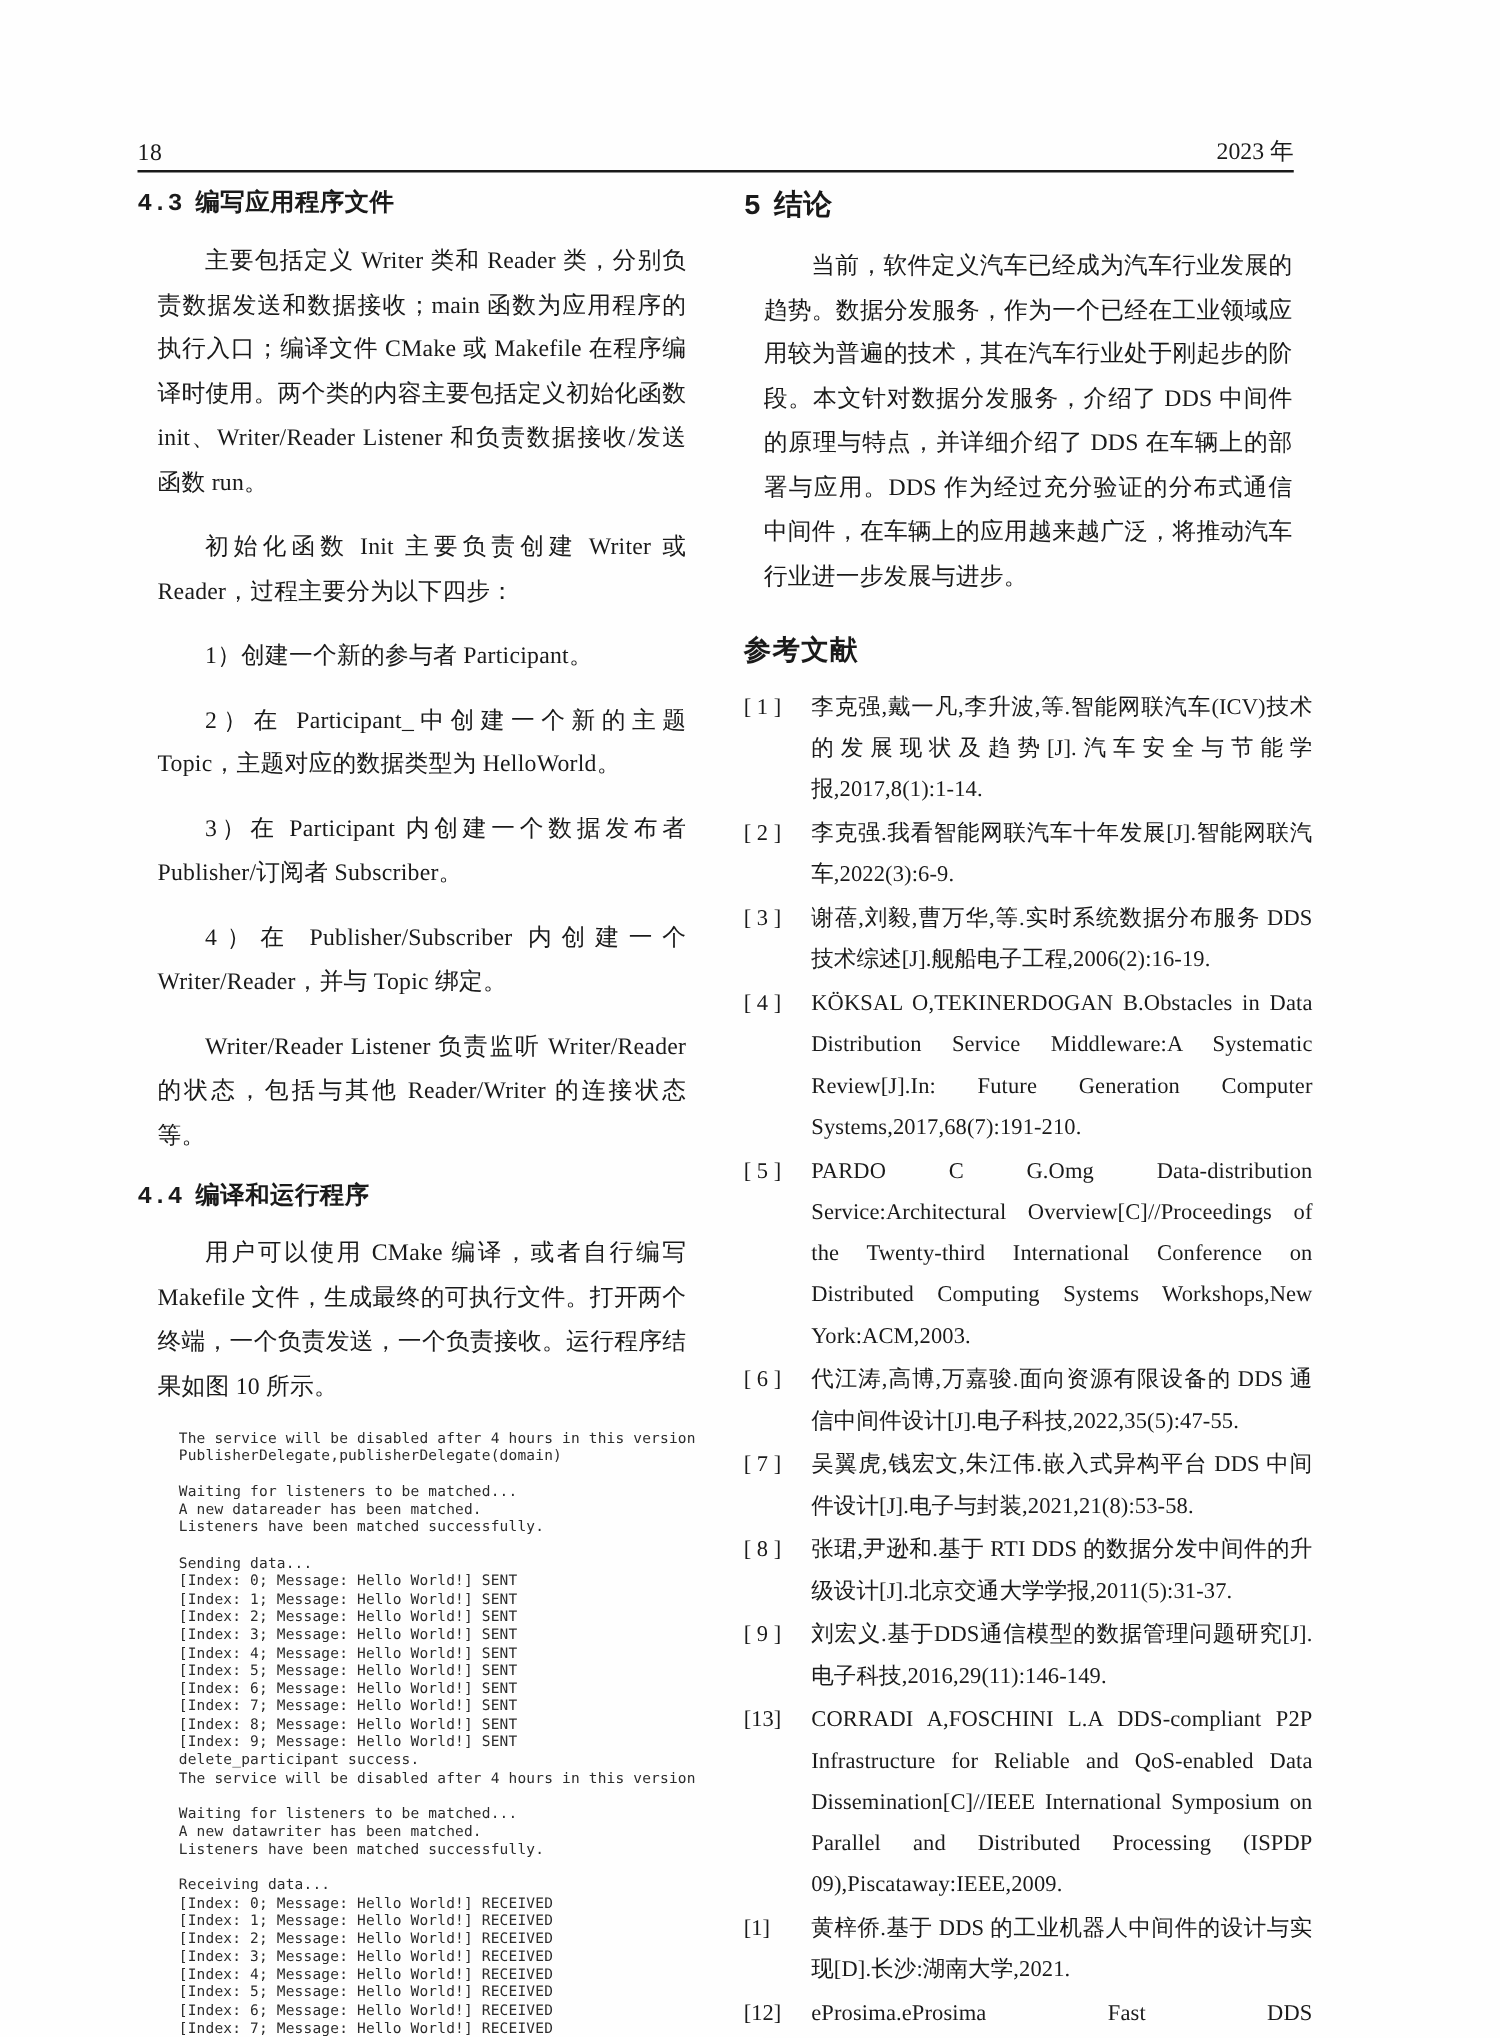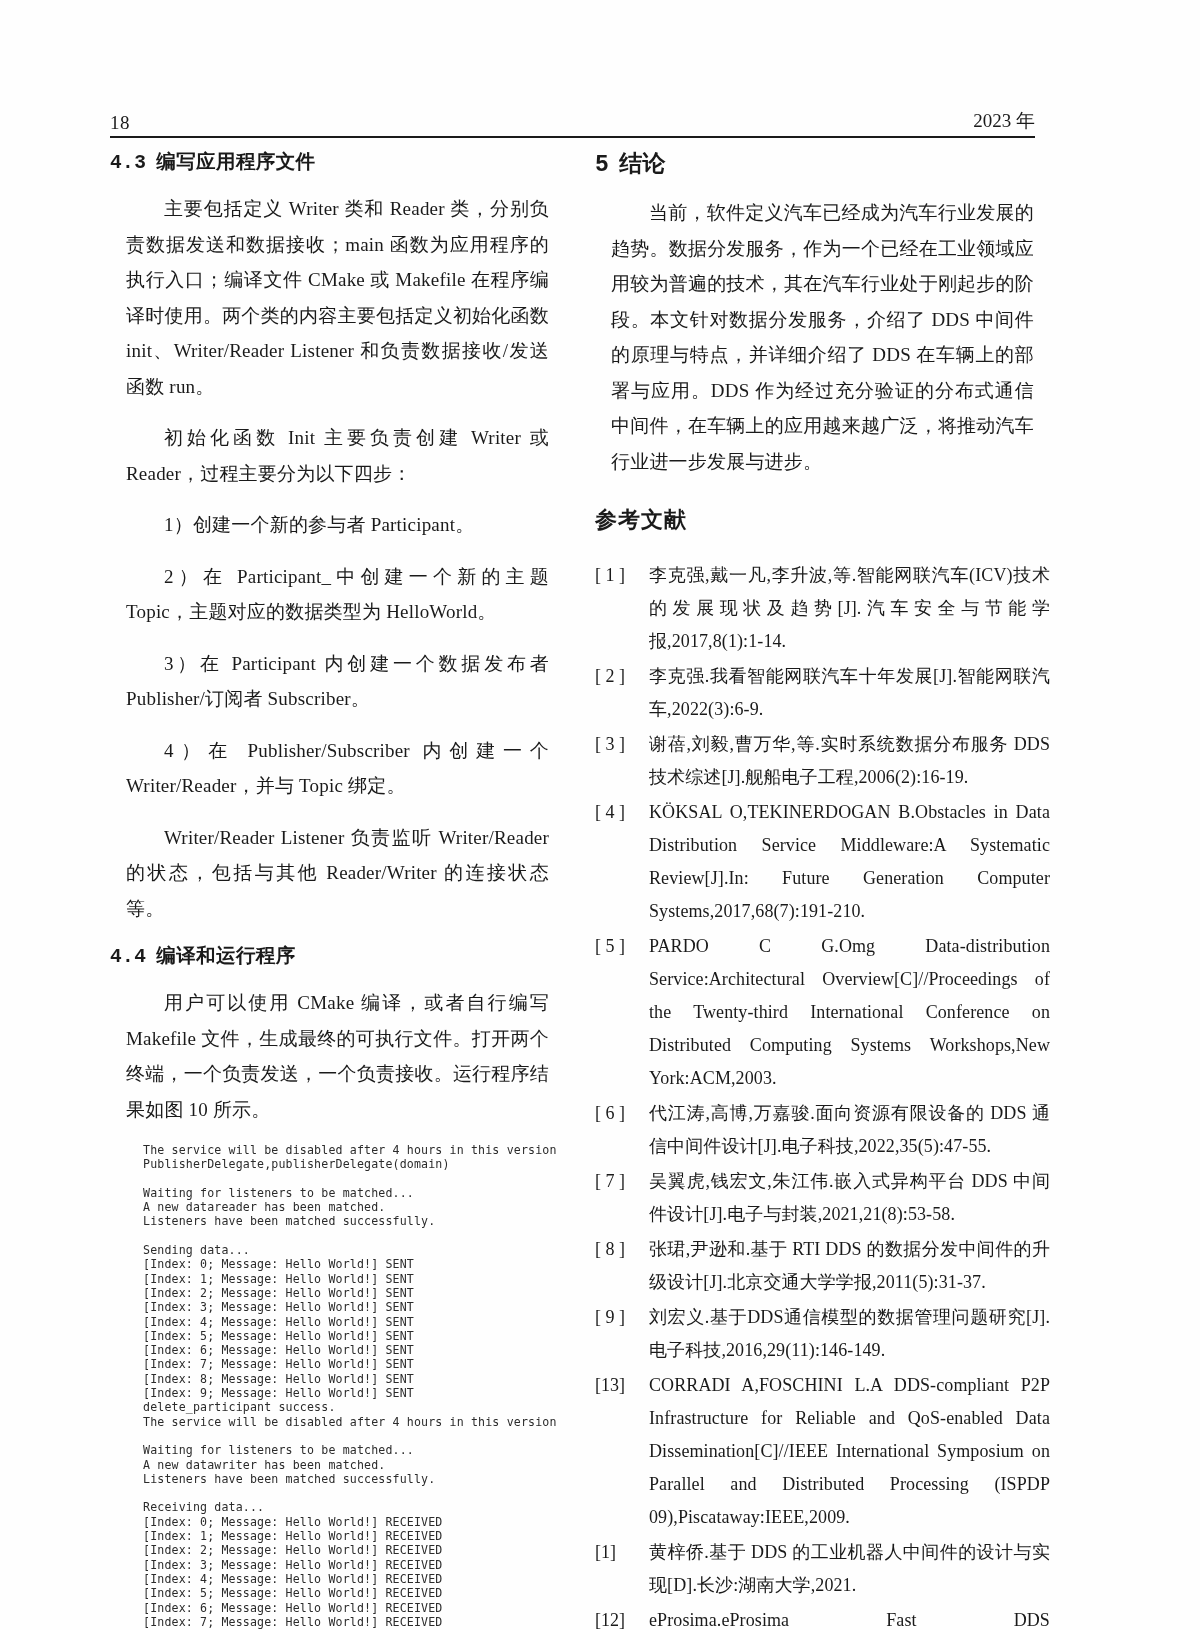--- a/index.html
+++ b/index.html
@@ -77,21 +77,21 @@
   h2.section.big {
     font-size: 23px;
     margin-bottom: 10px;
   }
   h2.section .num { margin-right: 10px; }
   h2.ref-title {
     font-family: "DejaVu Sans", sans-serif;
     font-size: 22px;
     font-weight: 700;
     letter-spacing: 1px;
-    margin: 26px 0 24px 0;
+    margin: 26px 0 14px 0;
   }
 
   p.body {
     margin: 16px;
     font-size: 19px;
     line-height: 35.5px;
     text-align: justify;
     text-justify: inter-ideograph;
     text-indent: 2em;
     letter-spacing: 0.2px;

